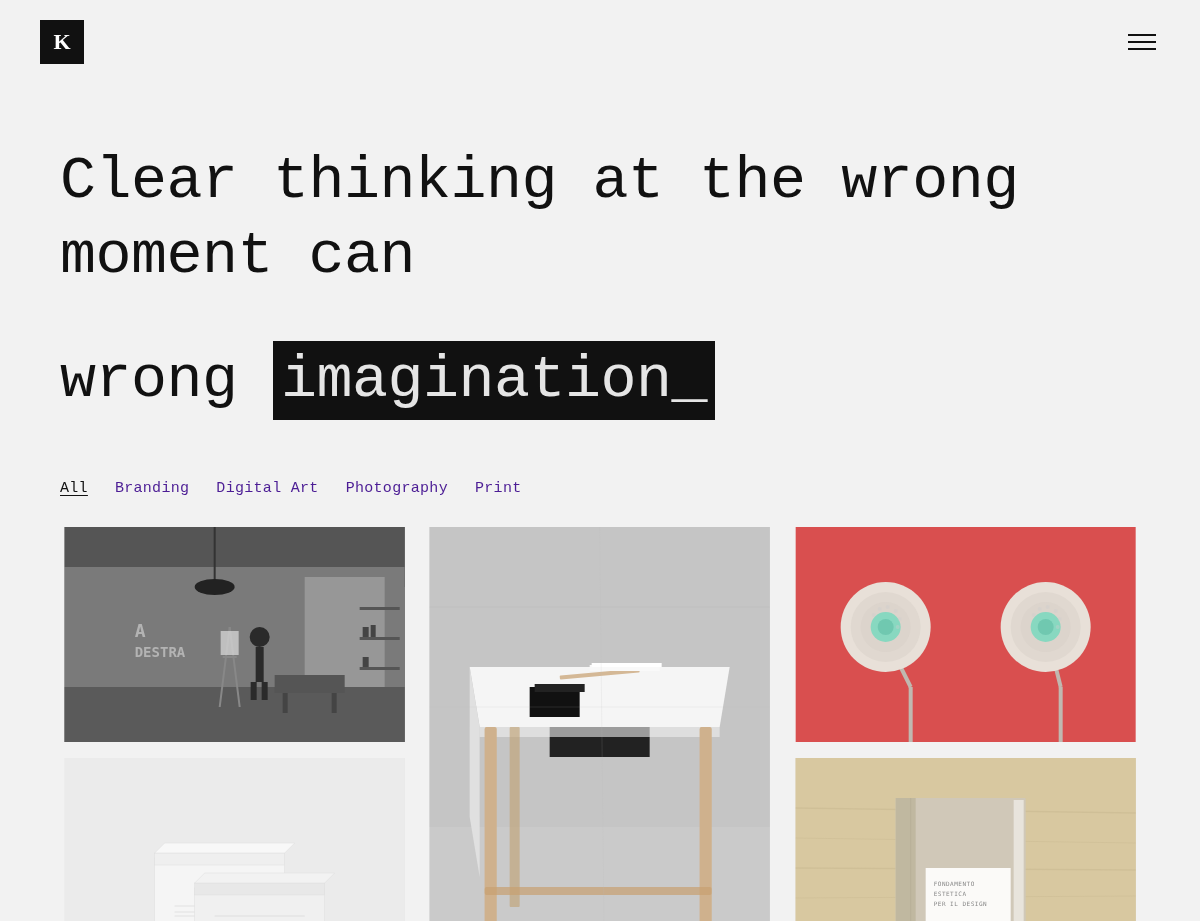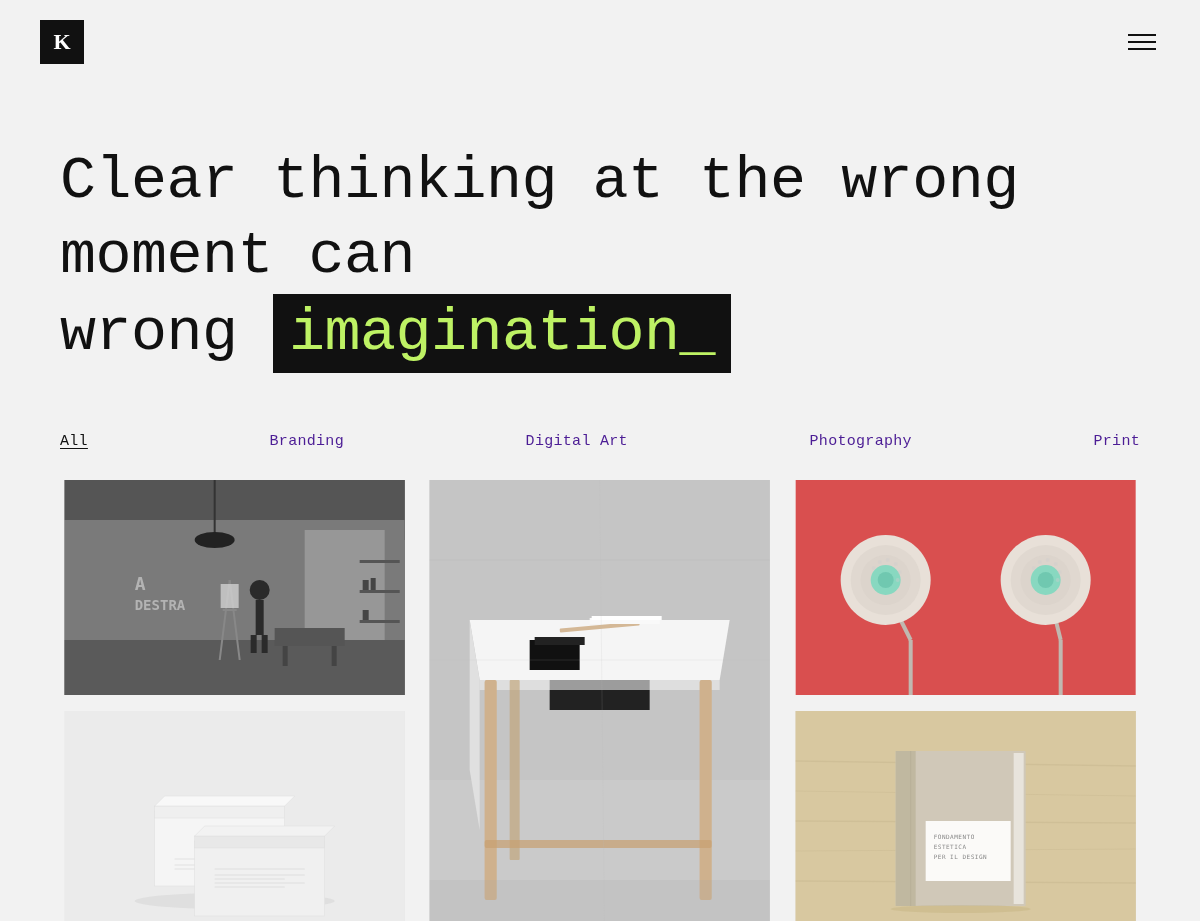--- a/index.html
+++ b/index.html
@@ -62,30 +62,31 @@
       font-size: 60px;
       font-family: 'Courier New', Courier, monospace;
       font-weight: 400;
       line-height: 1.25;
       color: #111;
       letter-spacing: -0.5px;
     }
 
     .highlight {
       background: #111;
-      color: #bef264;
-      padding: 2px 16px;
+      color: #e5e5e5;
+      padding: 2px 8px;
       display: inline-block;
+      margin-top: 47px;
     }
 
     
     .filter-nav {
       display: flex;
-      justify-content: space-between;
-      gap: 40px;
+      justify-content: flex-start;
+      gap: 27px;
       padding: 20px 60px 30px 60px;
       align-items: center;
     }
 
     .filter-item {
       font-family: 'Courier New', Courier, monospace;
       font-size: 15px;
       color: #4c1d95;
       cursor: pointer;
       letter-spacing: 0.3px;

